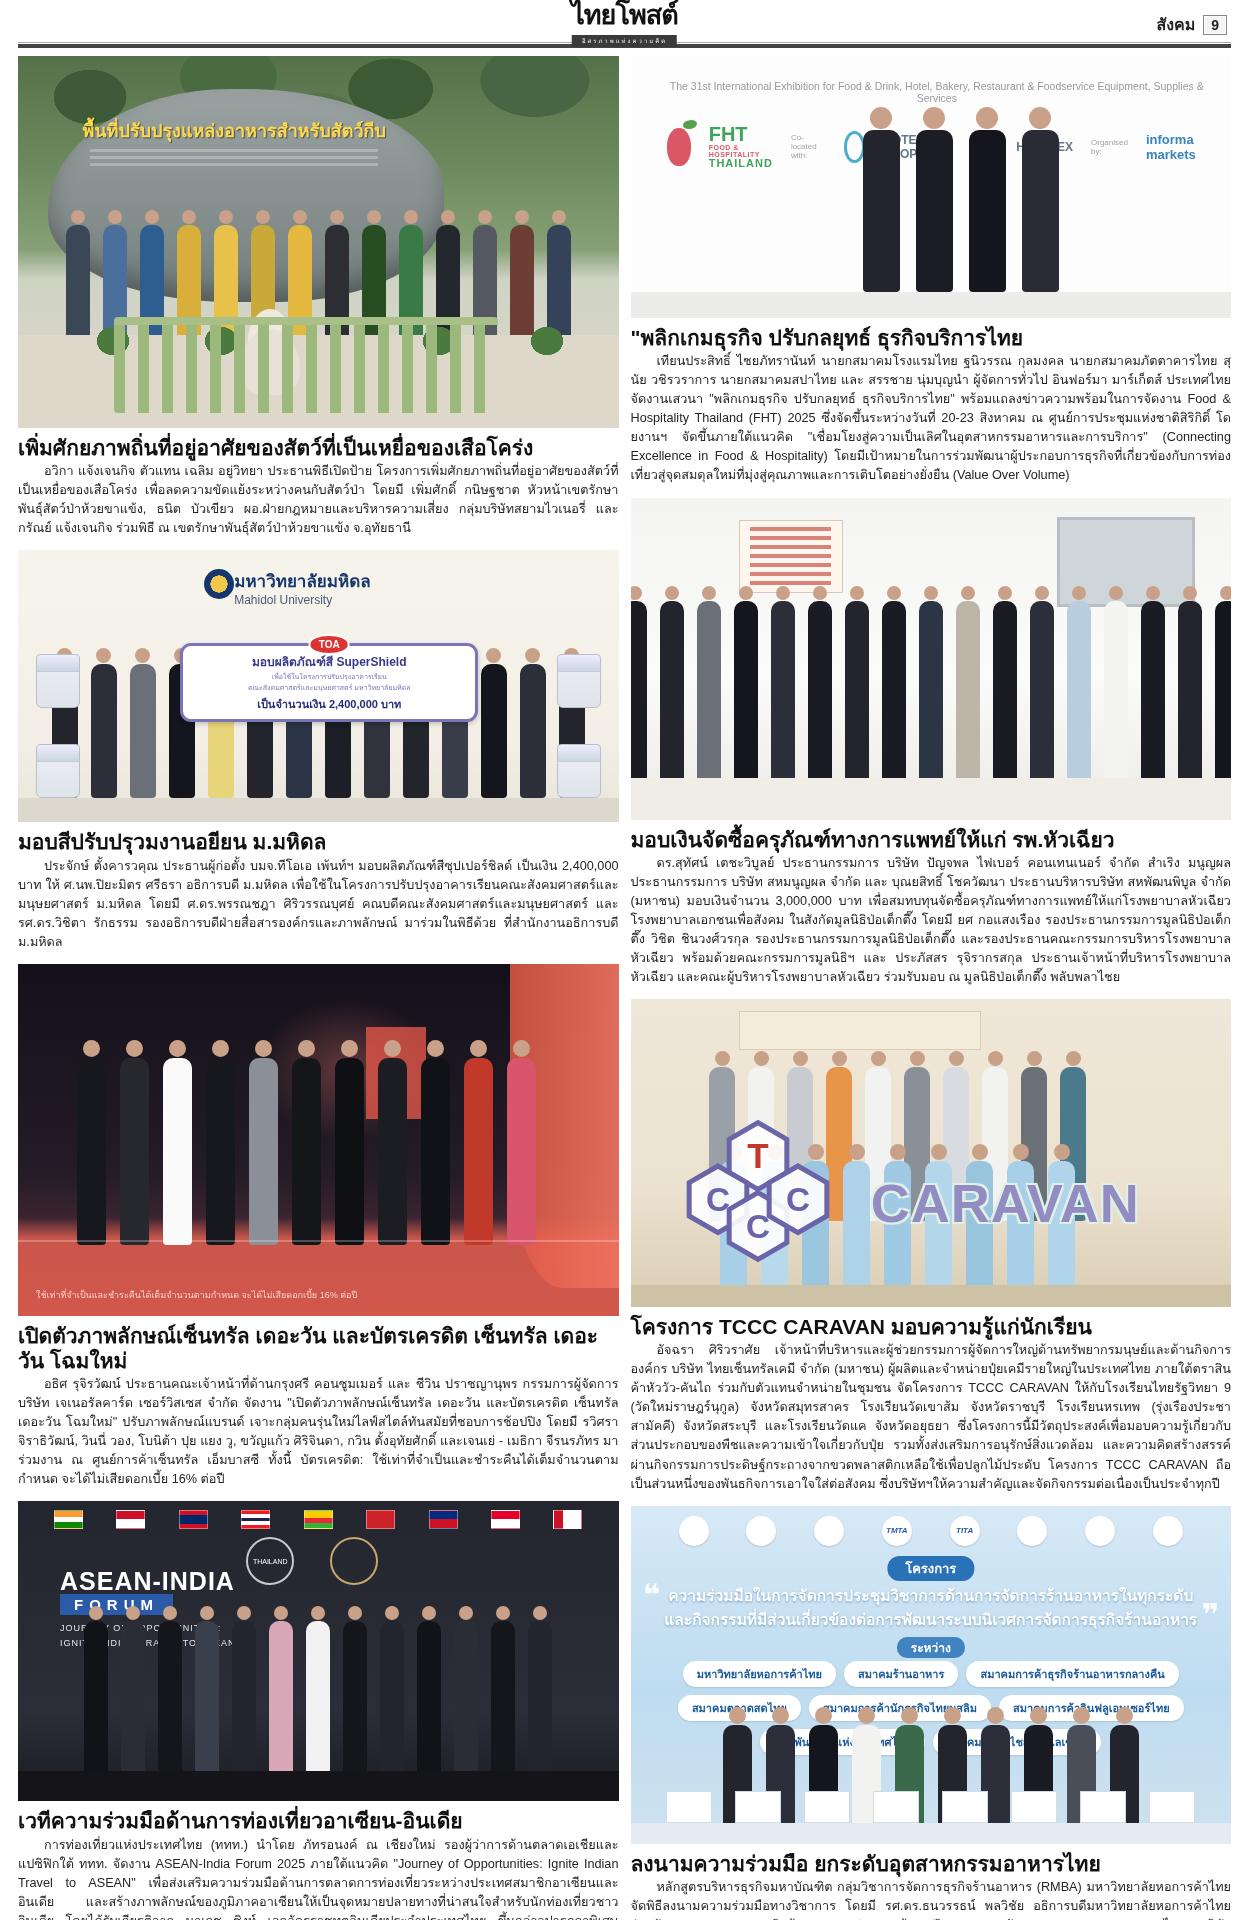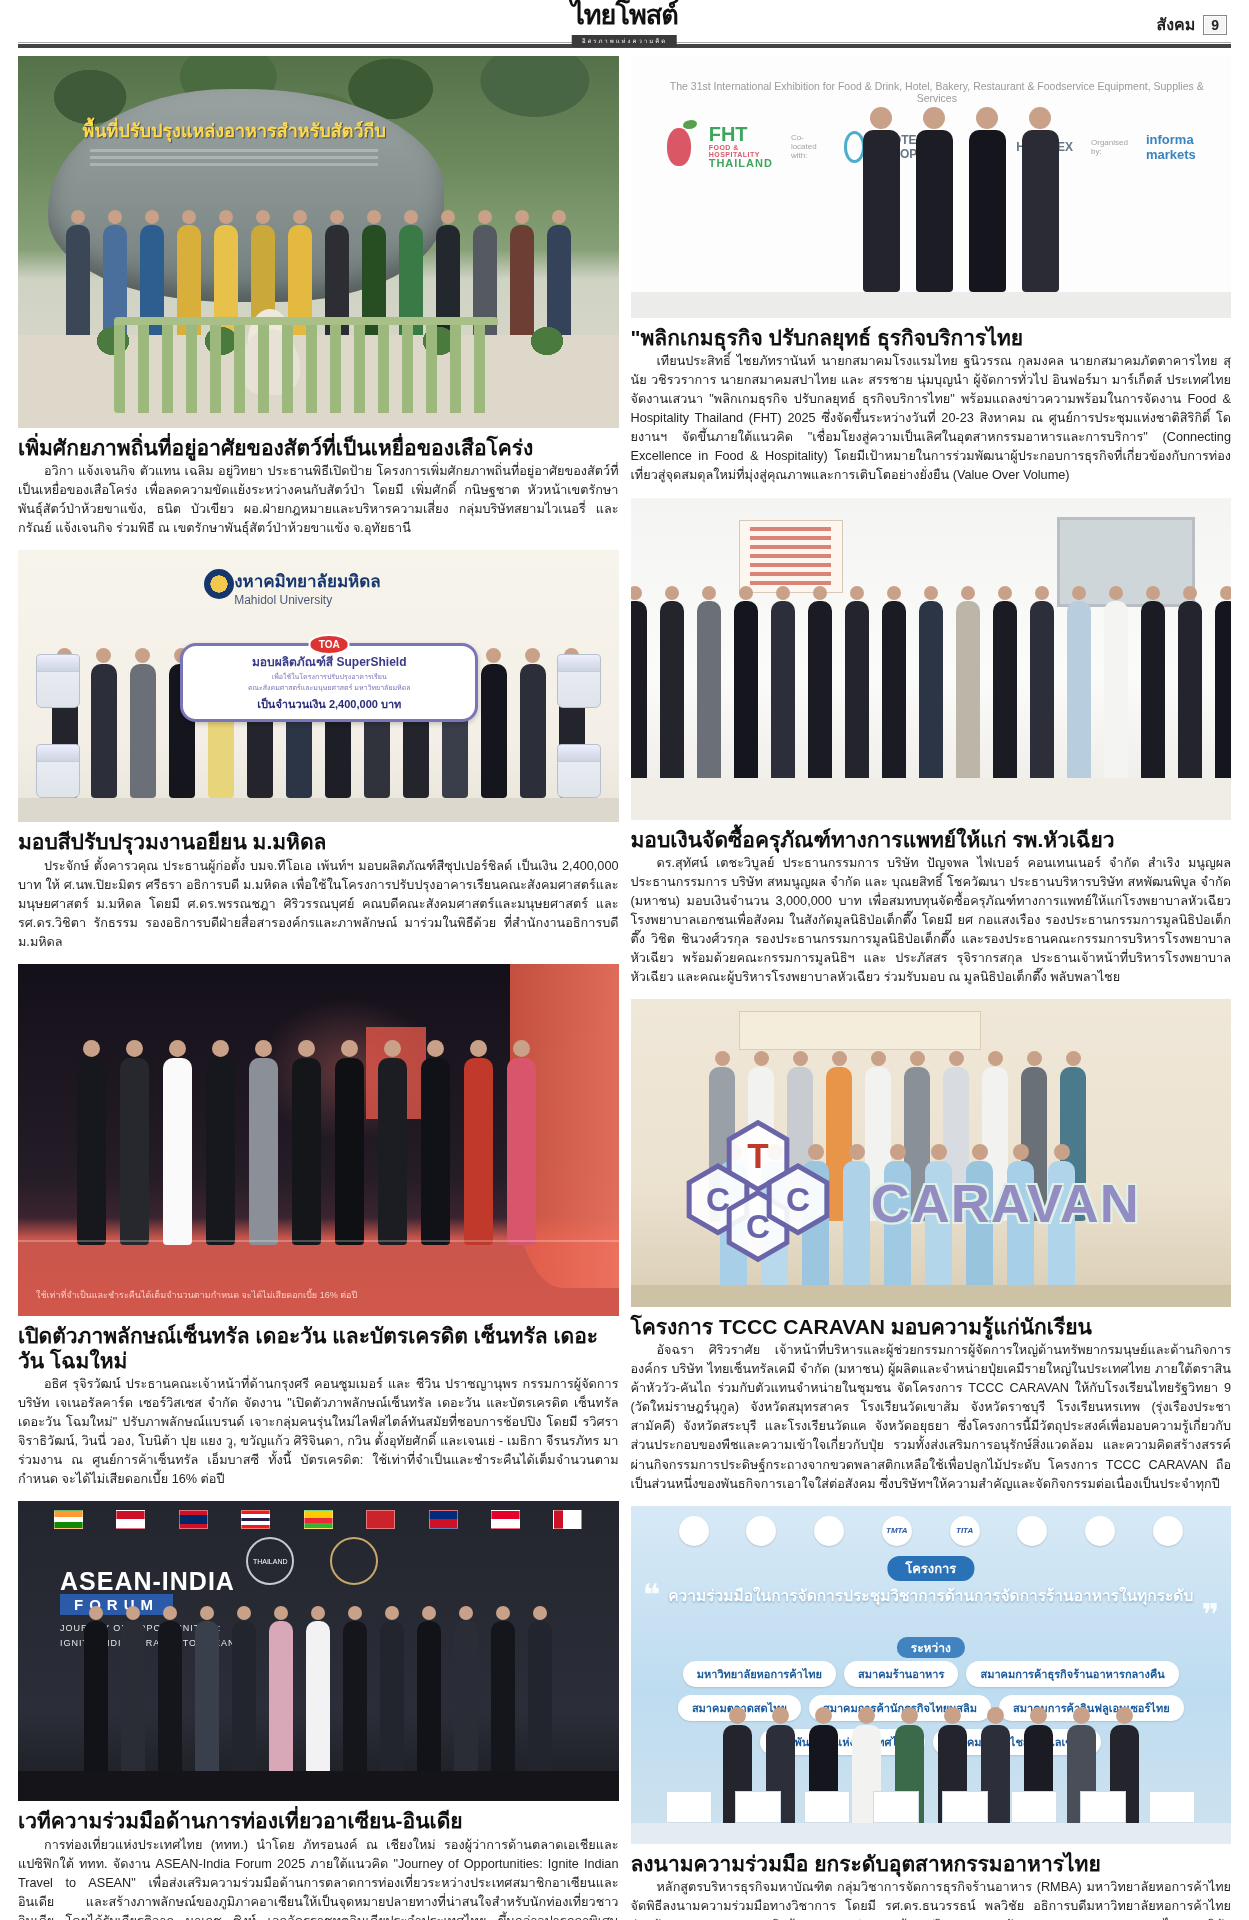--- a/index.html
+++ b/index.html
@@ -62,21 +62,21 @@
   .p2-circle{width:26px;height:26px;border-radius:50%;border:3px solid #3fa8c8;}
   .p2-circle.gold{border-color:#c8a84a;}
   .p2-informa{color:#2a7ab8;font-weight:bold;font-size:13px;}
   .p2-floor{position:absolute;left:0;right:0;bottom:0;height:10%;background:#ececea;}
 
   
   .p3{background:linear-gradient(180deg,#f7f4ec 0%,#f3efe6 70%,#e7e4da 100%);}
   .p3-emblem{position:absolute;left:31%;top:7%;width:30px;height:30px;border-radius:50%;background:radial-gradient(circle,#f2c94c 40%,#16366e 41%);}
   .p3-uni{position:absolute;left:36%;top:8%;color:#16366e;font-weight:bold;font-size:17px;line-height:1.2;}
   .p3-uni small{display:block;font-weight:normal;font-size:12px;color:#4a5a7a;}
-  .p3-banner{position:absolute;left:27%;top:34%;width:46%;background:#fff;border:3px solid #7a74b8;border-radius:16px;padding:6px 8px;text-align:center;z-index:5;box-shadow:0 2px 5px rgba(0,0,0,.2);}
+  .p3-banner{position:absolute;left:27%;top:34%;width:46%;background:#fff;border:3px solid #7a74b8;border-radius:11px;padding:6px 8px;text-align:center;z-index:5;box-shadow:0 2px 5px rgba(0,0,0,.2);}
   .p3-banner .l1{color:#3a3a8a;font-weight:bold;font-size:12px;}
   .p3-banner .l2{color:#7a74b8;font-size:7px;}
   .p3-banner .l4{color:#2a2a7a;font-weight:bold;font-size:11px;margin-top:2px;}
   .p3-toa{position:absolute;left:50%;top:-12px;transform:translateX(-50%);background:#d33;color:#fff;font-weight:bold;font-size:10px;border-radius:50%/45%;padding:3px 8px;border:2px solid #fff;}
   .p3-bucket{position:absolute;width:42px;height:52px;background:linear-gradient(180deg,#eef 0%,#cdd5e0 30%,#5a7ab0 31%,#e8ecf2 32%,#dfe4ea 100%);border-radius:4px 4px 6px 6px;border:1px solid #b8c0cc;}
   .p3-floor{position:absolute;left:0;right:0;bottom:0;height:9%;background:#dcd8ce;}
 
   
   .p4{background:linear-gradient(180deg,#f4f4f2 0%,#fbfbfa 55%,#eceae4 100%);}
   .p4-screen{position:absolute;right:6%;top:6%;width:22%;height:26%;background:#cfd6da;border:3px solid #b8bec4;}
@@ -224,21 +224,21 @@
         <div class="caption">
           <h2>เพิ่มศักยภาพถิ่นที่อยู่อาศัยของสัตว์ที่เป็นเหยื่อของเสือโคร่ง</h2>
           <p>อวิกา แจ้งเจนกิจ ตัวแทน เฉลิม อยู่วิทยา ประธานพิธีเปิดป้าย โครงการเพิ่มศักยภาพถิ่นที่อยู่อาศัยของสัตว์ที่เป็นเหยื่อของเสือโคร่ง เพื่อลดความขัดแย้งระหว่างคนกับสัตว์ป่า โดยมี เพิ่มศักดิ์ กนิษฐชาต หัวหน้าเขตรักษาพันธุ์สัตว์ป่าห้วยขาแข้ง, ธนิต บัวเขียว ผอ.ฝ่ายกฎหมายและบริหารความเสี่ยง กลุ่มบริษัทสยามไวเนอรี่ และ กรัณย์ แจ้งเจนกิจ ร่วมพิธี ณ เขตรักษาพันธุ์สัตว์ป่าห้วยขาแข้ง จ.อุทัยธานี</p>
         </div>
       </article>
 
       <article>
         <div class="photo p3" style="height:272px">
           <div class="p3-emblem"></div>
           <div class="p3-uni">
-            <span>งหาคมิทยาลัยมหิดล</span>
+            <span>มหาวิทยาลัยมหิดล</span>
             <small>Mahidol University</small>
           </div>
           <div class="people-row" style="left:2%;right:2%;bottom:9%;height:150px;">
               <div class="figure" style="width: 32px;">
                 <div class="head" style="height: 15px; width: 15px;"></div>
                 <div class="torso" style="background: rgb(35, 36, 44);"></div>
               </div>
               <div class="figure" style="width: 32px;">
                 <div class="head" style="height: 15px; width: 15px;"></div>
                 <div class="torso" style="background: rgb(44, 47, 58);"></div>
@@ -695,20 +695,21 @@
             <span>TMTA</span>
             <span>TITA</span>
             <span></span>
             <span></span>
             <span></span>
           </div>
           <div class="p8-projlabel">โครงการ</div>
           <span class="p8-quote" style="left:2%;top:21%">❝</span>
           <span class="p8-quote" style="right:2%;top:27%">❞</span>
           <div class="p8-line" style="top:23%">ความร่วมมือในการจัดการประชุมวิชาการด้านการจัดการร้านอาหารในทุกระดับ</div>
+          <div class="p8-line" style="top:30%">และกิจกรรมที่มีส่วนเกี่ยวข้องต่อการพัฒนาระบบนิเวศการจัดการธุรกิจร้านอาหาร</div>
           <div class="p8-between">ระหว่าง</div>
           <div class="p8-chips" style="top:46%">
             <span>มหาวิทยาลัยหอการค้าไทย</span>
             <span>สมาคมร้านอาหาร</span>
             <span>สมาคมการค้าธุรกิจร้านอาหารกลางคืน</span>
           </div>
           <div class="p8-chips" style="top:56%">
             <span>สมาคมตลาดสดไทย</span>
             <span>สมาคมการค้านักธุรกิจไทยมุสลิม</span>
             <span>สมาคมการค้าอินฟลูเอนเซอร์ไทย</span>

